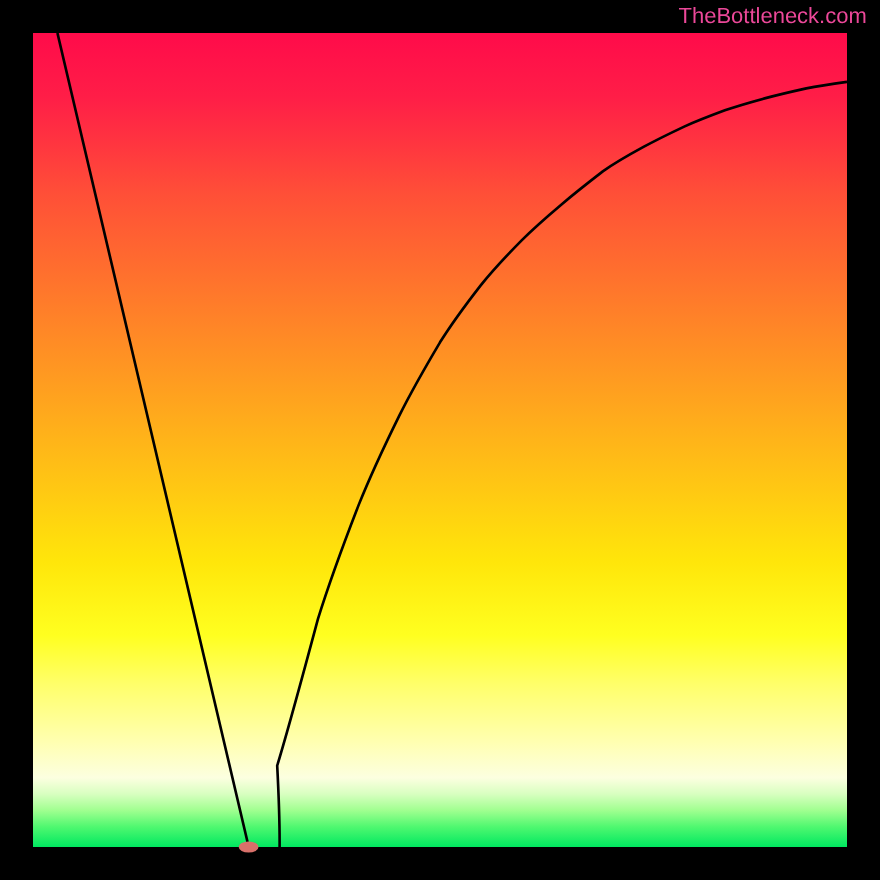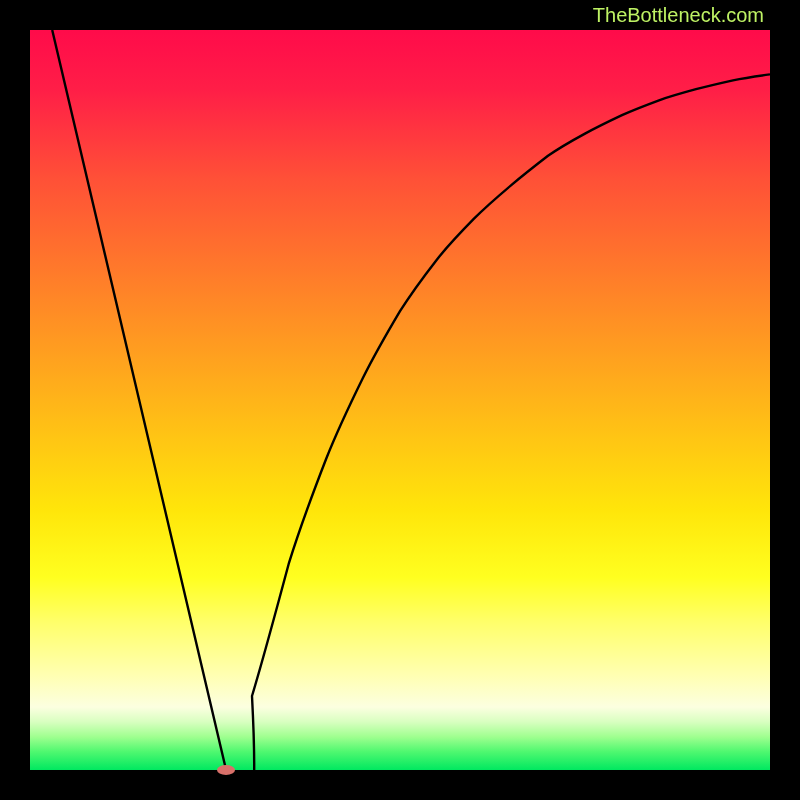--- a/index.html
+++ b/index.html
@@ -13,22 +13,22 @@
     }
     .container {
       width: 800px;
       height: 800px;
       position: relative;
       background: #000;
     }
     .watermark {
       position: absolute;
       top: 4px;
-      right: 36px;
-      color: #bef264;
+      right: 12px;
+      color: #ec4899;
       font-size: 20px;
       font-weight: normal;
       z-index: 10;
     }
     .plot-area {
       position: absolute;
       top: 30px;
       left: 30px;
       width: 740px;
       height: 740px;

